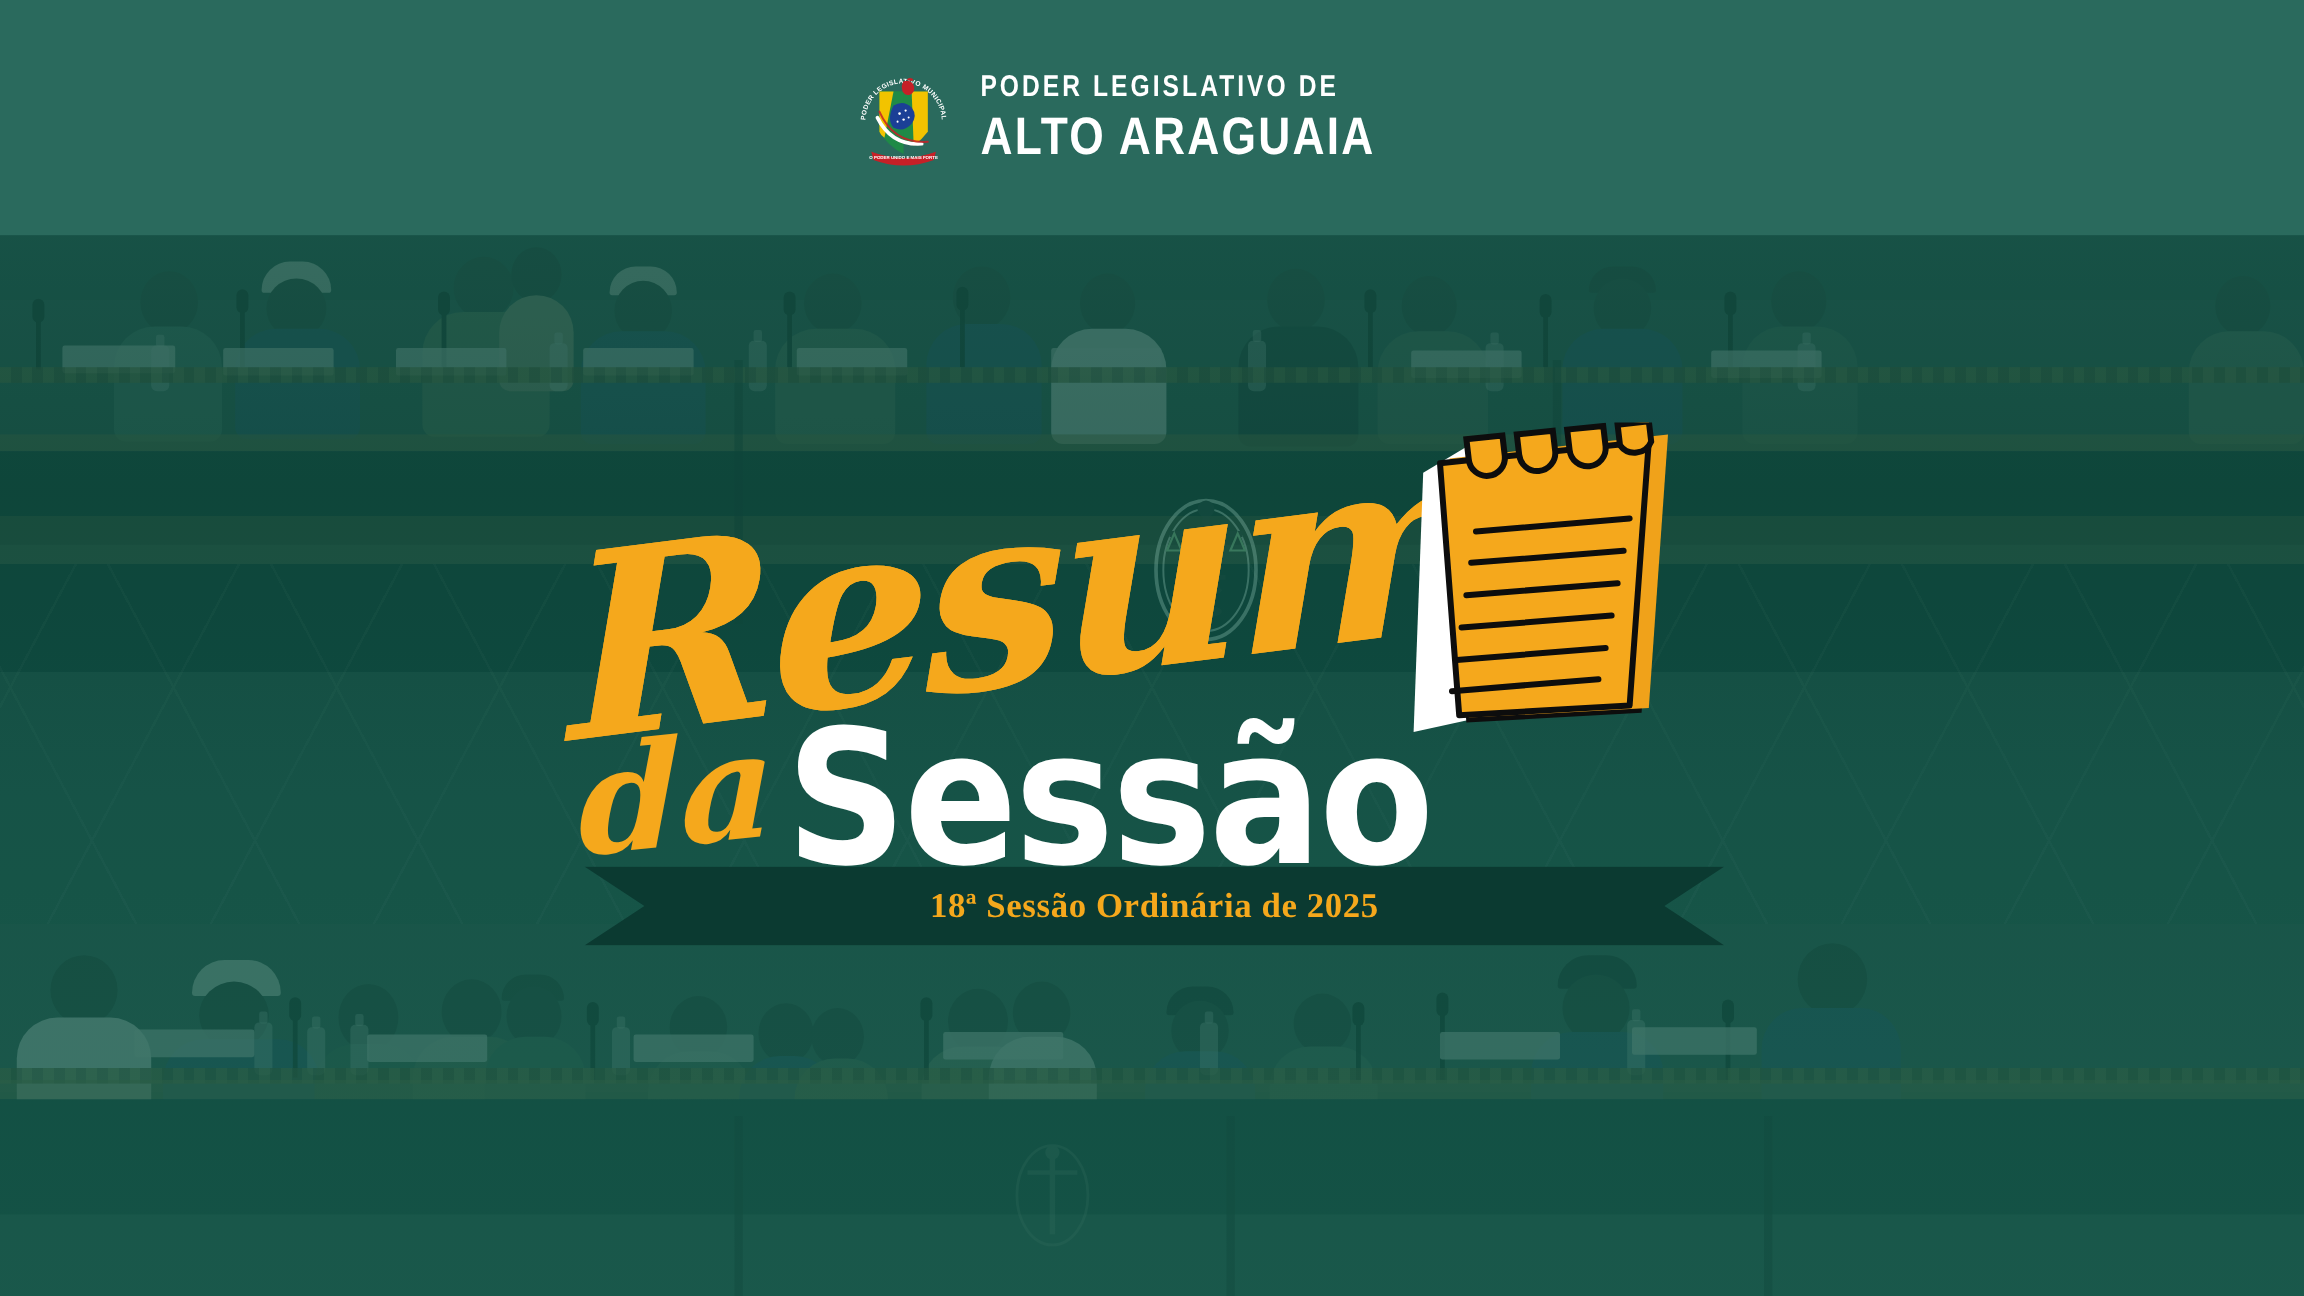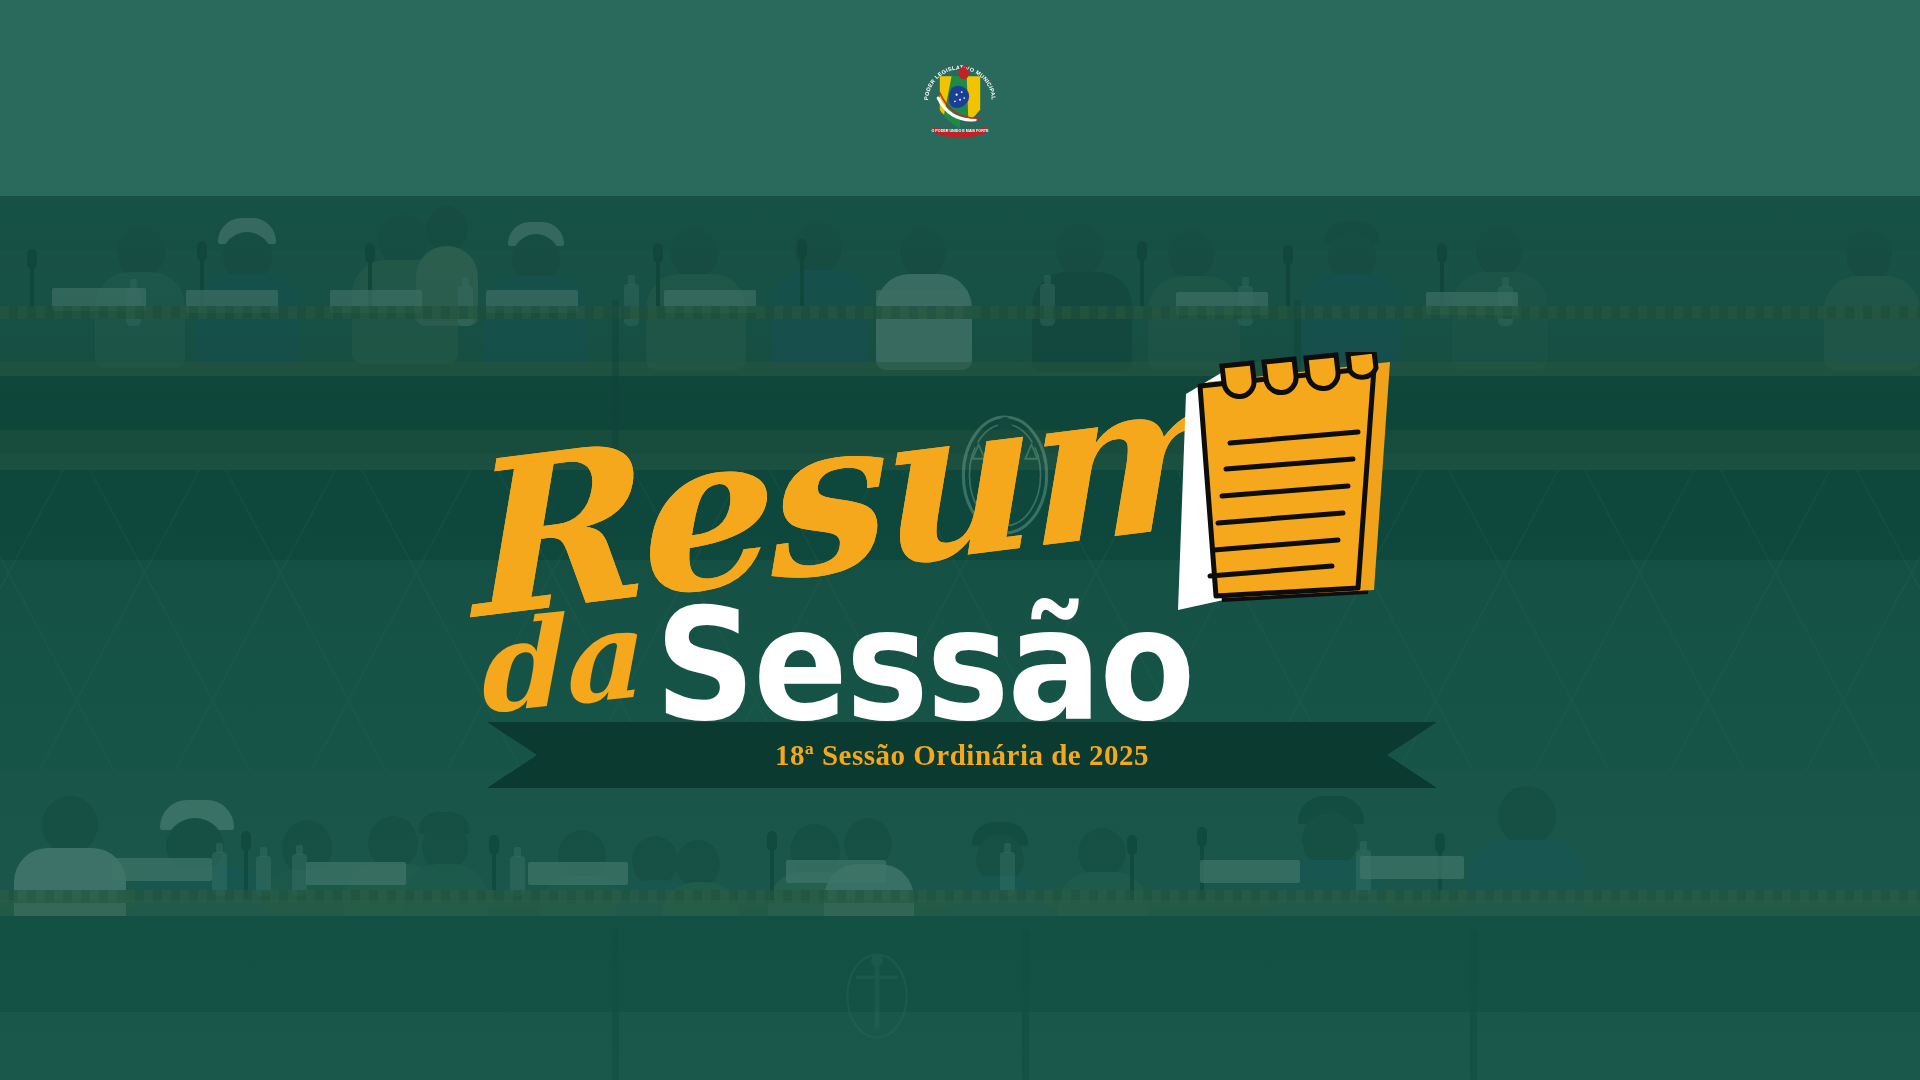--- a/index.html
+++ b/index.html
@@ -341,20 +341,24 @@
       <path d="M 50,14 q 7,-2 10,4 q 2,6 -3,9 q -5,2 -8,-3 q -2,-6 1,-10 z" fill="#c62027"></path>
       <path d="M 53,12 q 5,-3 7,1 q -3,2 -7,-1 z" fill="#c62027"></path>
 
       <path d="M 24,50 q 14,28 44,26" fill="none" stroke="#ffffff" stroke-width="3.6" stroke-linecap="round"></path>
       <path d="M 26,44 q 14,32 48,30" fill="none" stroke="#c62027" stroke-width="2" stroke-linecap="round" opacity=".85"></path>
 
       <path d="M 18,84 Q 50,96 82,84 L 80,92 Q 50,103 20,92 Z" fill="#c62027"></path>
       <text x="50" y="91" font-family="Liberation Sans, sans-serif" font-size="4.4" font-weight="700" fill="#ffffff" text-anchor="middle">O PODER UNIDO E MAIS FORTE</text>
     </svg>
 
+    <div class="brand-text">
+      <div class="brand-line1">PODER LEGISLATIVO DE</div>
+      <div class="brand-line2">ALTO ARAGUAIA</div>
+    </div>
   </div>
 
   <svg class="seal-wm" viewBox="0 0 100 124">
     <ellipse cx="50" cy="62" rx="41" ry="57" fill="none" stroke="#9fd2c3" stroke-width="3"></ellipse>
     <ellipse cx="50" cy="62" rx="35" ry="50" fill="none" stroke="#9fd2c3" stroke-width="1.6"></ellipse>
     <rect x="47" y="16" width="6" height="92" fill="#1d4f45"></rect>
     <rect x="20" y="30" width="60" height="5" fill="#1d4f45"></rect>
     <path d="M 24,32 l -6,14 h 12 z" fill="none" stroke="#7fd6a0" stroke-width="1.8"></path>
     <path d="M 76,32 l -6,14 h 12 z" fill="none" stroke="#7fd6a0" stroke-width="1.8"></path>
     <ellipse cx="50" cy="12" rx="7" ry="7" fill="#1d4f45"></ellipse>

